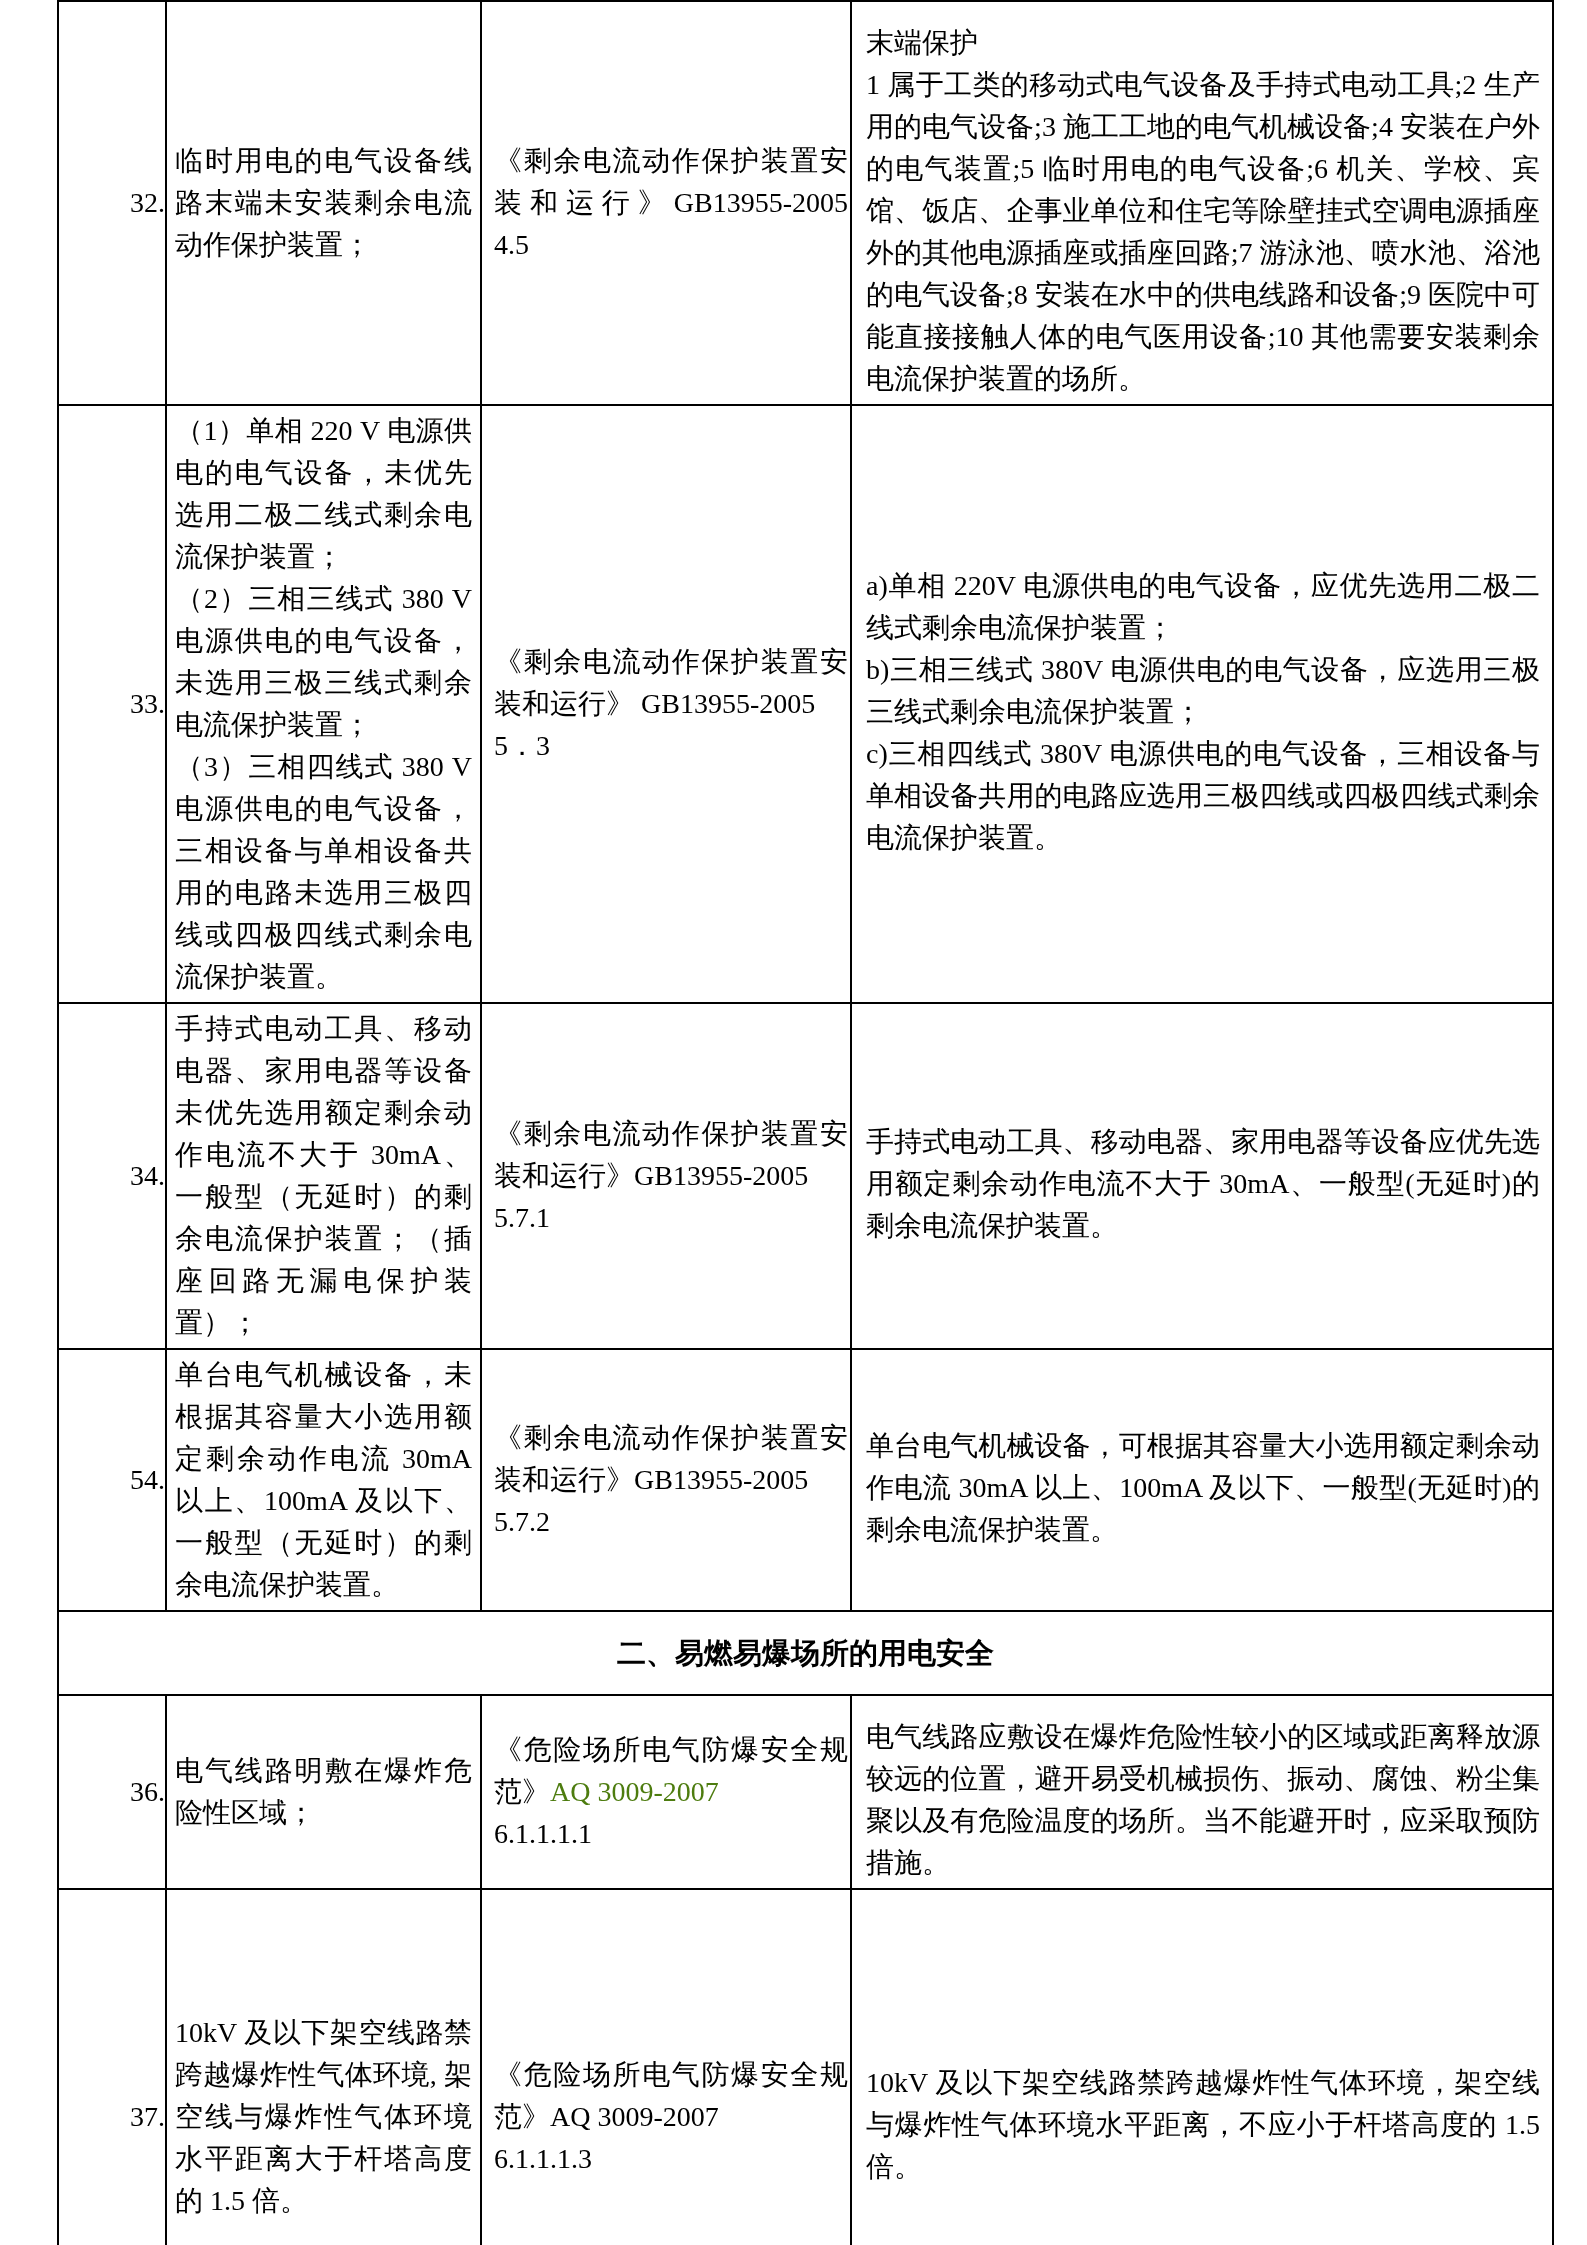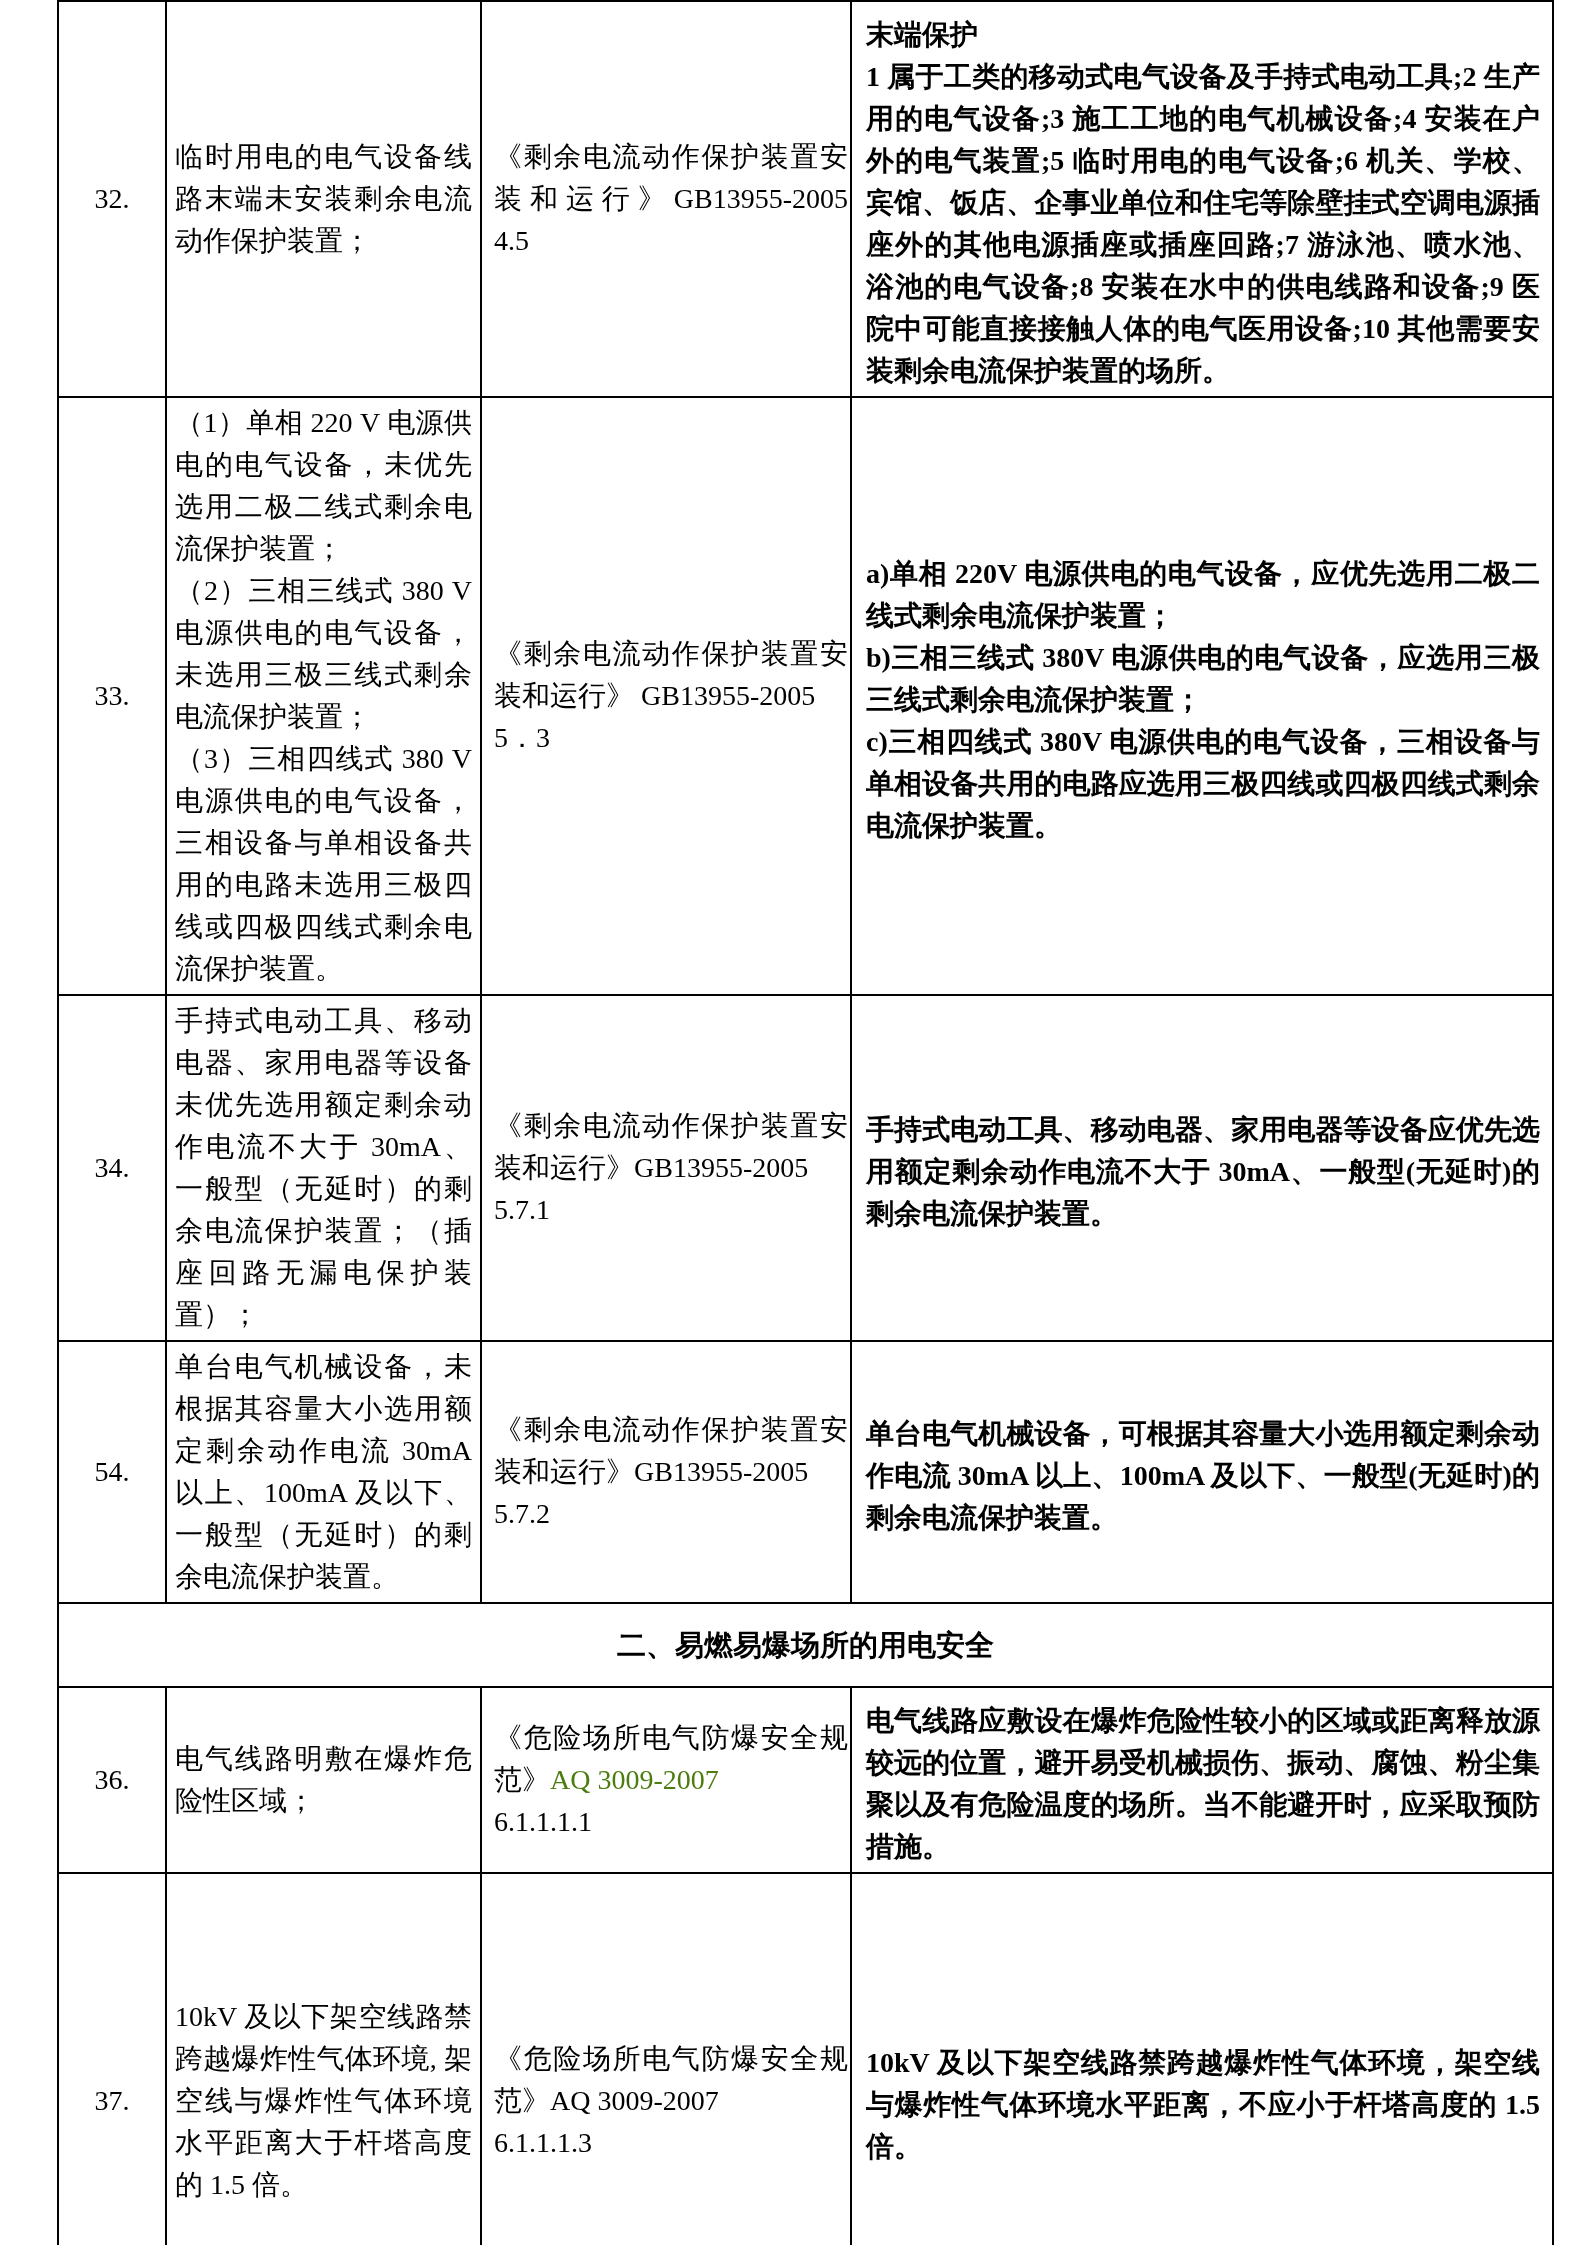--- a/index.html
+++ b/index.html
@@ -26,36 +26,35 @@
   td {
     border: 2px solid #000000;
     vertical-align: middle;
     font-size: 28px;
     line-height: 42px;
     padding: 0;
     white-space: pre-wrap;
     overflow: hidden;
   }
   td.c-num {
-    text-align: center;
+    text-align: right;
     white-space: normal;
     border-radius: 20px;
   }
   td.c-issue {
     padding: 4px 8px;
     text-align: justify;
   }
   td.c-standard {
     padding: 4px 2px 4px 12px;
     text-align: justify;
   }
   td.c-req {
-    padding: 12px 12px 4px 14px;
+    padding: 20px 12px 4px 14px;
     text-align: justify;
-    font-weight: bold;
   }
   tr.section-row td {
     font-weight: bold;
     text-align: center;
     white-space: normal;
     font-size: 29px;
   }
   .red { color: #ff0000; }
 </style>
 </head>

